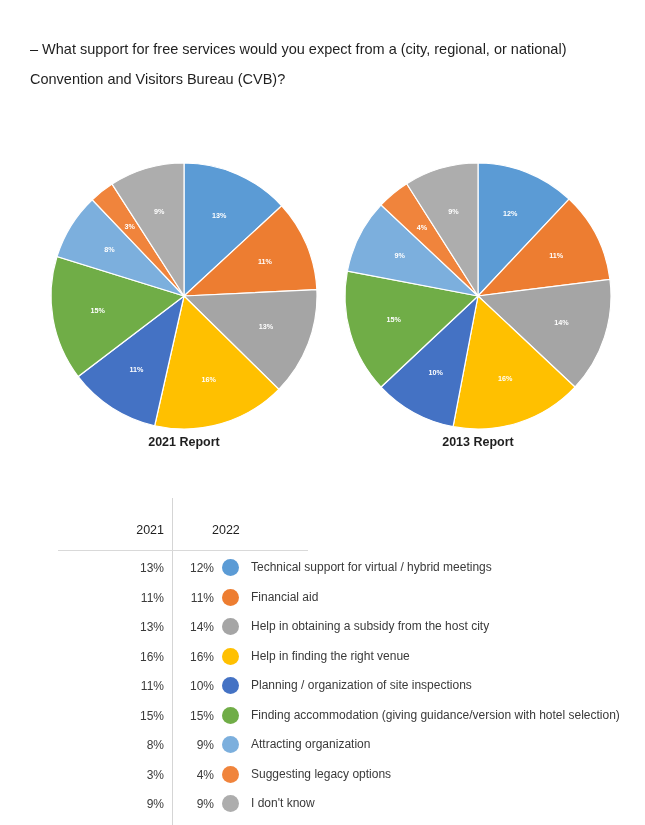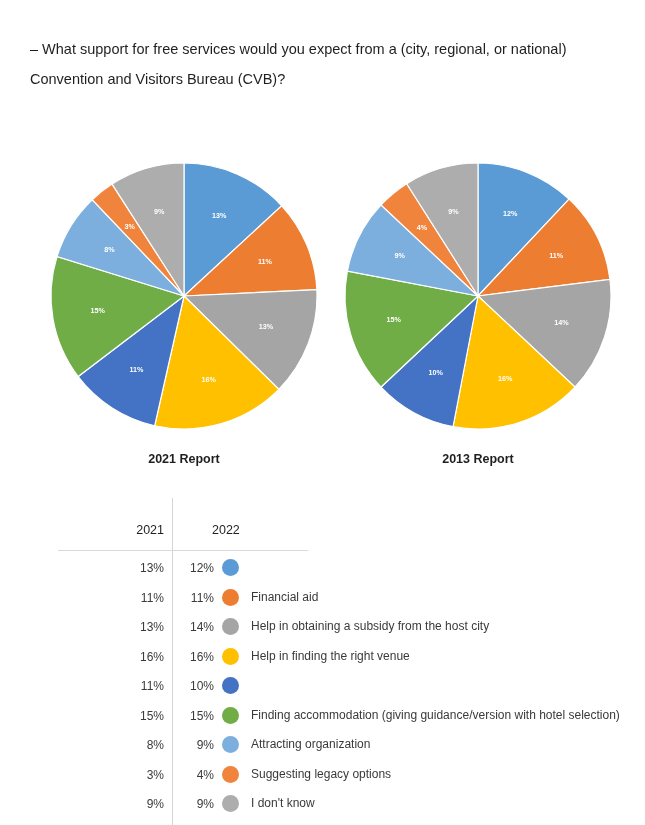--- a/index.html
+++ b/index.html
@@ -66,21 +66,21 @@
   #pie-block-2022 { left: 328px; }
   .pie-svg {
     display: block;
     margin: 0 auto;
   }
   .pie-title {
     text-align: center;
     font-size: 12.5px;
     font-weight: bold;
     color: #1f1f1f;
-    margin-top: 20px;
+    margin-top: 3px;
   }
   .slice-label {
     font-size: 7.2px;
     fill: #ffffff;
     font-family: "Liberation Sans", sans-serif;
     font-weight: bold;
     text-anchor: middle;
     dominant-baseline: middle;
   }
 
@@ -239,20 +239,21 @@
   <div id="legend-head">
     <div class="head-cell" id="head-2021">2021</div>
     <div class="head-cell" id="head-2022">2022</div>
   </div>
 
   <div id="legend-rows">
       <div class="legend-row">
         <div class="val-2021">13%</div>
         <div class="val-2022">12%</div>
         <div class="legend-dot" style="background: rgb(91, 155, 213);"></div>
+        <div class="legend-label">Technical support for virtual / hybrid meetings</div>
       </div>
       <div class="legend-row">
         <div class="val-2021">11%</div>
         <div class="val-2022">11%</div>
         <div class="legend-dot" style="background: rgb(237, 125, 49);"></div>
         <div class="legend-label">Financial aid</div>
       </div>
       <div class="legend-row">
         <div class="val-2021">13%</div>
         <div class="val-2022">14%</div>
@@ -262,20 +263,21 @@
       <div class="legend-row">
         <div class="val-2021">16%</div>
         <div class="val-2022">16%</div>
         <div class="legend-dot" style="background: rgb(255, 192, 0);"></div>
         <div class="legend-label">Help in finding the right venue</div>
       </div>
       <div class="legend-row">
         <div class="val-2021">11%</div>
         <div class="val-2022">10%</div>
         <div class="legend-dot" style="background: rgb(68, 114, 196);"></div>
+        <div class="legend-label">Planning / organization of site inspections</div>
       </div>
       <div class="legend-row">
         <div class="val-2021">15%</div>
         <div class="val-2022">15%</div>
         <div class="legend-dot" style="background: rgb(112, 173, 71);"></div>
         <div class="legend-label">Finding accommodation (giving guidance/version with hotel selection)</div>
       </div>
       <div class="legend-row">
         <div class="val-2021">8%</div>
         <div class="val-2022">9%</div>

